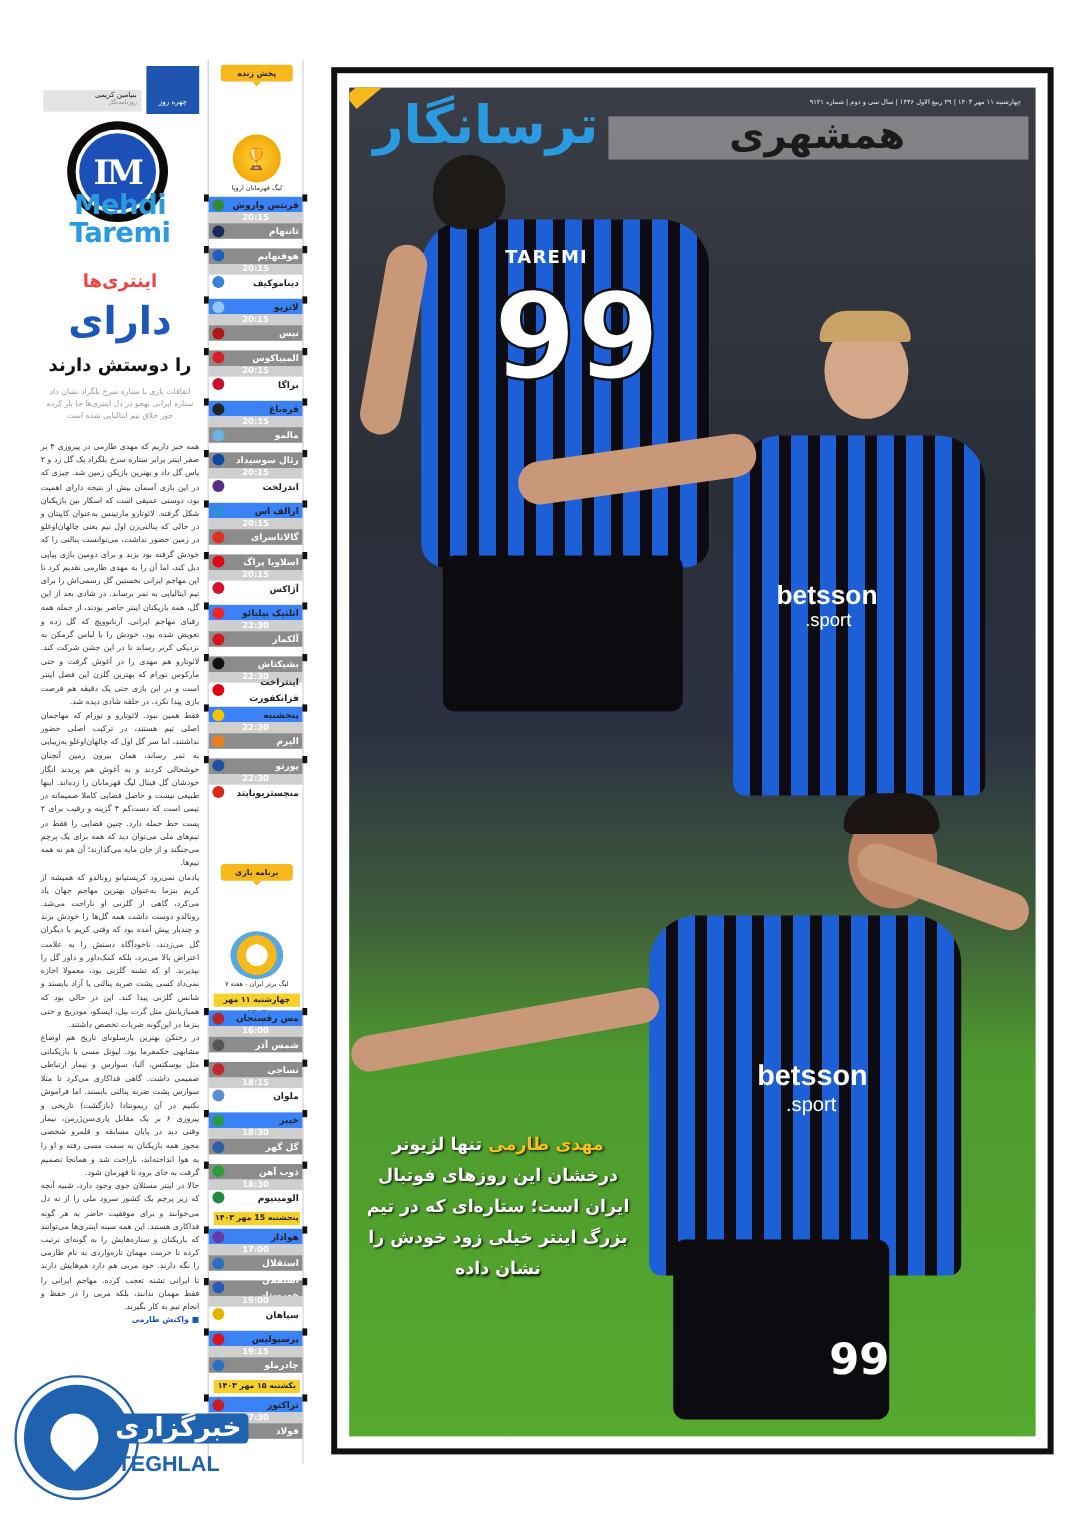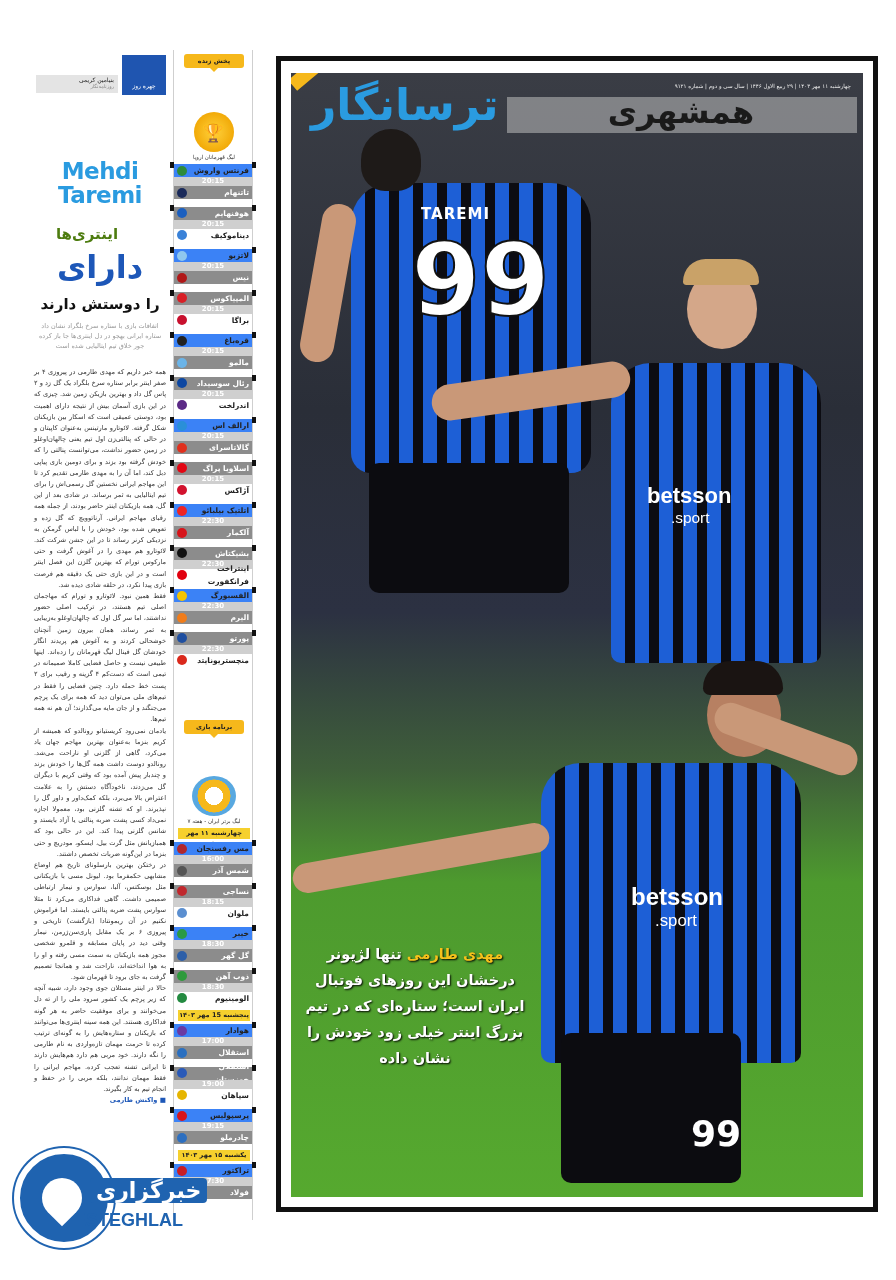--- a/index.html
+++ b/index.html
@@ -8,21 +8,21 @@
 
   
   .left-col { position: absolute; left: 34px; top: 55px; width: 132px; height: 1170px; direction: rtl; }
   .author-box { position: absolute; right: 0; top: 0; width: 132px; height: 40px; }
   .author-tag { position: absolute; right: 0; top: 0; width: 44px; height: 40px; background: #1f55b0; color: #fff; font-size: 6px; display: flex; align-items: flex-end; justify-content: center; padding-bottom: 6px; }
   .author-name { position: absolute; right: 48px; top: 20px; width: 82px; height: 18px; background: #e4e4e4; font-size: 6px; text-align: right; padding: 2px 4px; line-height: 1.1; }
   .author-name .role { display: block; font-size: 5px; color: #888; }
   .inter-logo { position: absolute; left: 22px; top: 46px; width: 84px; height: 84px; border-radius: 50%; background: #0b0b0b; display: flex; align-items: center; justify-content: center; }
   .inter-logo .ring { width: 70px; height: 70px; border-radius: 50%; background: #1d4fb8; border: 3px solid #fff; display: flex; align-items: center; justify-content: center; color: #fff; font-family: "DejaVu Serif", serif; font-weight: bold; font-size: 28px; letter-spacing: -2px; }
   .name-en { position: absolute; left: 0; top: 104px; width: 132px; text-align: center; direction: ltr; font-family: "DejaVu Sans", sans-serif; font-weight: bold; color: #2a9be0; font-size: 23px; line-height: 24px; letter-spacing: -0.5px; }
-  .kicker { position: absolute; right: 13px; top: 170px; width: 132px; text-align: center; font-weight: bold; font-size: 15px; color: #4d7c0f; }
+  .kicker { position: absolute; right: 0; top: 170px; width: 132px; text-align: center; font-weight: bold; font-size: 15px; color: #ef4444; }
   .big-name { position: absolute; right: 0; top: 190px; width: 132px; text-align: center; font-weight: bold; font-size: 32px; color: #1d57b8; line-height: 44px; }
   .subhead { position: absolute; right: 0; top: 240px; width: 132px; text-align: center; font-weight: bold; font-size: 15px; color: #111; }
   .lead { position: absolute; right: 0; top: 266px; width: 132px; text-align: center; font-size: 6.5px; line-height: 10px; color: #999; }
   .body-text { position: absolute; right: 0; top: 312px; width: 132px; font-size: 6.6px; line-height: 11.2px; text-align: justify; color: #333; }
   .body-text p { margin-bottom: 0; }
   .box-head { font-weight: bold; color: #1d57b8; }
 
   
   .watermark { position: absolute; left: 14px; top: 1148px; width: 190px; height: 110px; }
   .wm-ball { position: absolute; left: 0; top: 0; width: 100px; height: 100px; border-radius: 50%; background: #1f63b0; border: 6px solid #fff; box-shadow: 0 0 0 2px #1f63b0; }
@@ -94,20 +94,23 @@
 <body>
 
 <div class="left-col">
   <div class="author-box">
     <div class="author-tag">چهره روز</div>
     <div class="author-name">
       <span>بنیامین کریمی</span>
       <span class="role">روزنامه‌نگار</span>
     </div>
   </div>
+  <div class="inter-logo">
+    <div class="ring">IM</div>
+  </div>
   <div class="name-en">
     <div>Mehdi</div>
     <div>Taremi</div>
   </div>
   <div class="kicker">اینتری‌ها</div>
   <div class="big-name">دارای</div>
   <div class="subhead">را دوستش دارند</div>
   <div class="lead">اتفاقات بازی با ستاره سرخ بلگراد نشان داد ستاره ایرانی بهجو در دل اینتری‌ها جا باز کرده جور خلاق تیم ایتالیایی شده است</div>
   <div class="body-text">
     <p>همه خبر داریم که مهدی طارمی در پیروزی ۴ بر صفر اینتر برابر ستاره سرخ بلگراد یک گل زد و ۲ پاس گل داد و بهترین بازیکن زمین شد. چیزی که در این بازی آسمان بیش از نتیجه دارای اهمیت بود، دوستی عمیقی است که اسکار بین بازیکنان شکل گرفته. لائوتارو مارتینس به‌عنوان کاپیتان و در حالی که پنالتی‌زن اول تیم یعنی چالهان‌اوغلو در زمین حضور نداشت، می‌توانست پنالتی را که خودش گرفته بود بزند و برای دومین بازی پیاپی دبل کند، اما آن را به مهدی طارمی تقدیم کرد تا این مهاجم ایرانی نخستین گل رسمی‌اش را برای تیم ایتالیایی به ثمر برساند. در شادی بعد از این گل، همه بازیکنان اینتر حاضر بودند، از جمله همه رقبای مهاجم ایرانی. آرناتوویچ که گل زده و تعویض شده بود، خودش را با لباس گرمکن به نزدیکی کرنر رساند تا در این جشن شرکت کند. لائوتارو هم مهدی را در آغوش گرفت و حتی مارکوس تورام که بهترین گلزن این فصل اینتر است و در این بازی حتی یک دقیقه هم فرصت بازی پیدا نکرد، در حلقه شادی دیده شد.</p>
@@ -230,21 +233,21 @@
           <span class="badge" style="background:#111111"></span>
         </div>
         <div class="kick">22:30</div>
         <div class="team t2 alt">
           <span>اینتراخت فرانکفورت</span>
           <span class="badge" style="background:#e1000f"></span>
         </div>
       </div>
       <div class="match">
         <div class="team t1">
-          <span>الفسبورگ</span>
+          <span>پنجشنبه</span>
           <span class="badge" style="background:#f4c400"></span>
         </div>
         <div class="kick">22:30</div>
         <div class="team t2">
           <span>الیرم</span>
           <span class="badge" style="background:#f07c1a"></span>
         </div>
       </div>
       <div class="match">
         <div class="team t1 alt">

